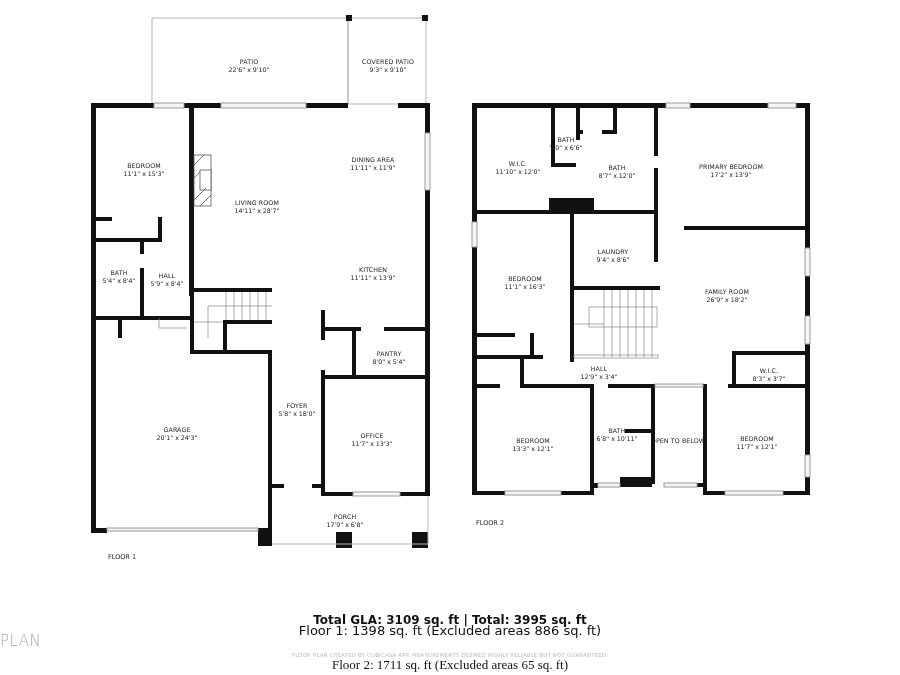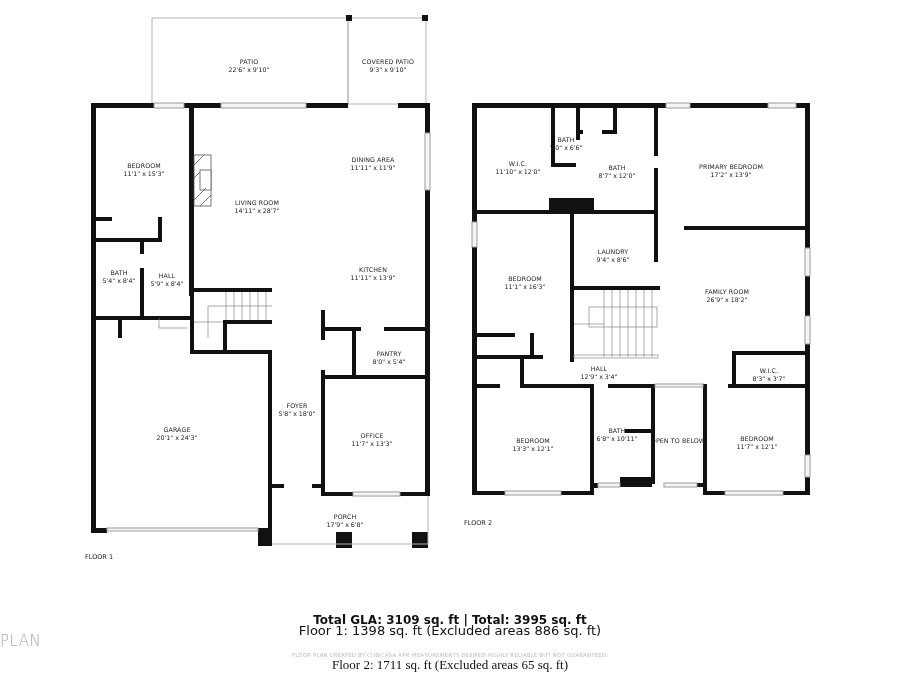--- a/index.html
+++ b/index.html
@@ -244,21 +244,21 @@
     <span class="dims">5'8" x 18'0"</span>
   </div>
 <div class="room-label" style="left:372px;top:440px">
     <span class="name">OFFICE</span>
     <span class="dims">11'7" x 13'3"</span>
   </div>
 <div class="room-label" style="left:345px;top:521px">
     <span class="name">PORCH</span>
     <span class="dims">17'9" x 6'8"</span>
   </div>
-<div class="floor-label" style="left:85px;top:553px">FLOOR 1</div>
+<div class="floor-label" style="left:108px;top:553px">FLOOR 1</div>
 
 <div class="room-label" style="left:518px;top:168px">
     <span class="name">W.I.C.</span>
     <span class="dims">11'10" x 12'0"</span>
   </div>
 <div class="room-label" style="left:566px;top:144px">
     <span class="name">BATH</span>
     <span class="dims">'10" x 6'6"</span>
   </div>
 <div class="room-label" style="left:617px;top:172px">
@@ -297,19 +297,19 @@
     <span class="name">BATH</span>
     <span class="dims">6'8" x 10'11"</span>
   </div>
 <div class="room-label" style="left:678px;top:441px">
     <span class="name">OPEN TO BELOW</span>
   </div>
 <div class="room-label" style="left:757px;top:443px">
     <span class="name">BEDROOM</span>
     <span class="dims">11'7" x 12'1"</span>
   </div>
-<div class="floor-label" style="left:464px;top:519px">FLOOR 2</div>
+<div class="floor-label" style="left:476px;top:519px">FLOOR 2</div>
 
 <div class="summary summary-title">Total GLA: 3109 sq. ft | Total: 3995 sq. ft</div>
 <div class="summary summary-f1">Floor 1: 1398 sq. ft (Excluded areas 886 sq. ft)</div>
 <div class="summary summary-f2">Floor 2: 1711 sq. ft (Excluded areas 65 sq. ft)</div>
 <div class="summary disclaimer">FLOOR PLAN CREATED BY CUBICASA APP. MEASUREMENTS DEEMED HIGHLY RELIABLE BUT NOT GUARANTEED.</div>
 <div class="mls-logo">PLAN</div>
 
 </body></html>

